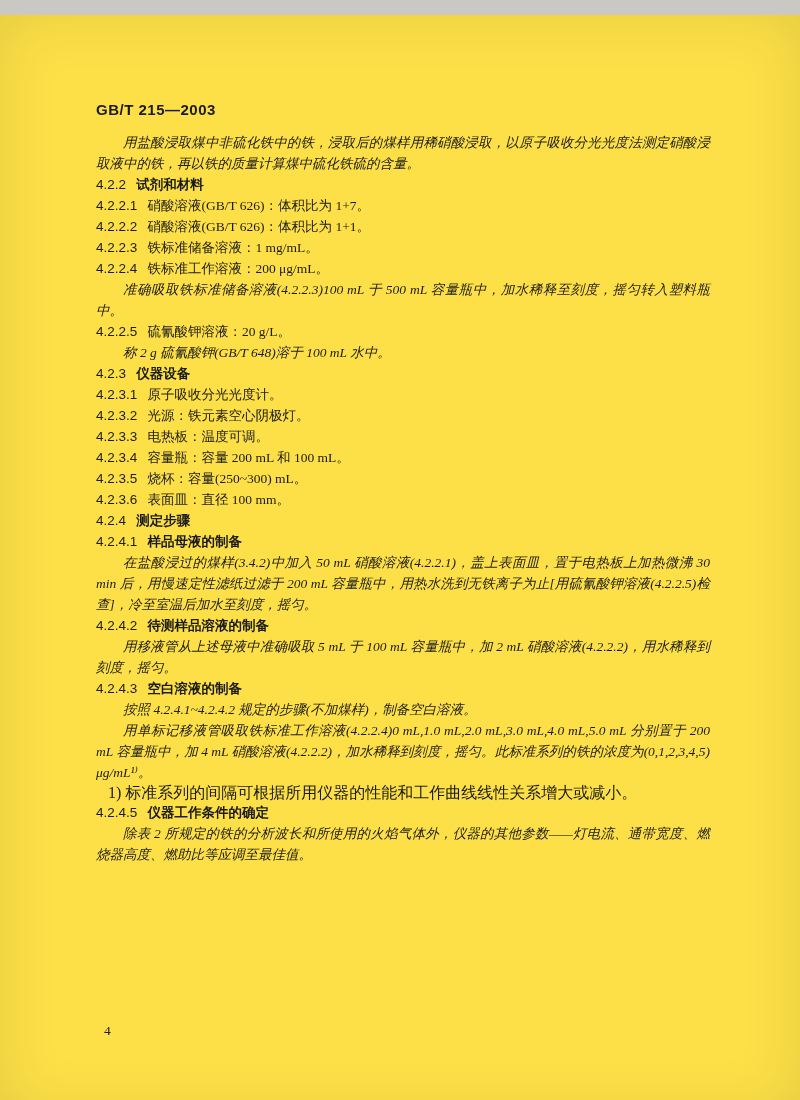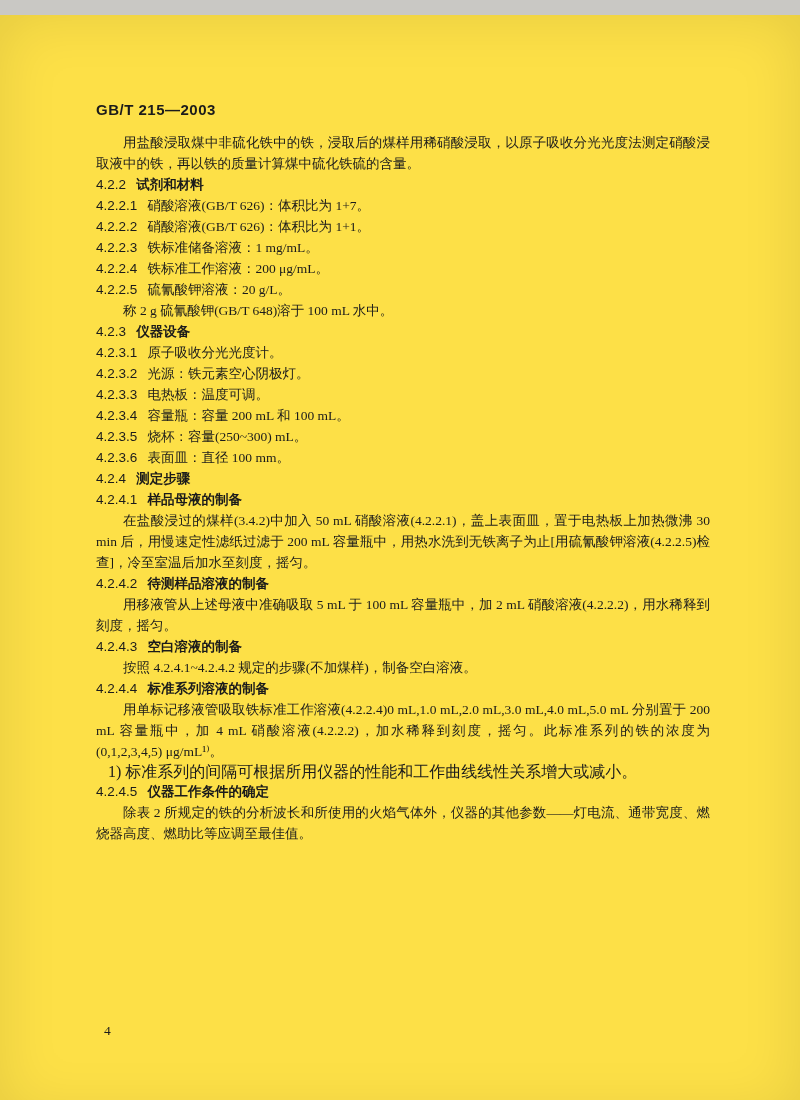--- a/index.html
+++ b/index.html
@@ -24,21 +24,21 @@
     font-size: 15px;
     letter-spacing: 0.5px;
     margin-bottom: 14px;
   }
   .content {
     font-size: 13.5px;
     line-height: 21px;
     text-align: justify;
   }
   .content p { margin: 0; }
-  .para { text-indent: 2em; }
+  .para { text-indent: 2em; font-style: italic; }
   .clause .num,
   .heading .num {
     font-family: "Liberation Sans", "DejaVu Sans", sans-serif;
     font-weight: normal;
     margin-right: 0.75em;
     white-space: nowrap;
   }
   .heading { font-weight: bold; }
   .note {
     font-size: 16px;
@@ -67,20 +67,21 @@
 
     <p class="clause"><span class="num">4.2.2.1</span><span>硝酸溶液(GB/T 626)：体积比为 1+7。</span></p>
 
     <p class="clause"><span class="num">4.2.2.2</span><span>硝酸溶液(GB/T 626)：体积比为 1+1。</span></p>
 
     <p class="clause"><span class="num">4.2.2.3</span><span>铁标准储备溶液：1 mg/mL。</span></p>
 
 
     <p class="clause"><span class="num">4.2.2.4</span><span>铁标准工作溶液：200 μg/mL。</span></p>
 
+    <p class="para">准确吸取铁标准储备溶液(4.2.2.3)100 mL 于 500 mL 容量瓶中，加水稀释至刻度，摇匀转入塑料瓶中。</p>
 
     <p class="clause"><span class="num">4.2.2.5</span><span>硫氰酸钾溶液：20 g/L。</span></p>
 
     <p class="para">称 2 g 硫氰酸钾(GB/T 648)溶于 100 mL 水中。</p>
 
 
     <p class="heading"><span class="num">4.2.3</span><span>仪器设备</span></p>
 
     <p class="clause"><span class="num">4.2.3.1</span><span>原子吸收分光光度计。</span></p>
 
@@ -101,21 +102,20 @@
     <p class="para">在盐酸浸过的煤样(3.4.2)中加入 50 mL 硝酸溶液(4.2.2.1)，盖上表面皿，置于电热板上加热微沸 30 min 后，用慢速定性滤纸过滤于 200 mL 容量瓶中，用热水洗到无铁离子为止[用硫氰酸钾溶液(4.2.2.5)检查]，冷至室温后加水至刻度，摇匀。</p>
 
     <p class="heading"><span class="num">4.2.4.2</span><span>待测样品溶液的制备</span></p>
 
     <p class="para">用移液管从上述母液中准确吸取 5 mL 于 100 mL 容量瓶中，加 2 mL 硝酸溶液(4.2.2.2)，用水稀释到刻度，摇匀。</p>
 
     <p class="heading"><span class="num">4.2.4.3</span><span>空白溶液的制备</span></p>
 
     <p class="para">按照 4.2.4.1~4.2.4.2 规定的步骤(不加煤样)，制备空白溶液。</p>
 
-    <p class="heading"><span class="num">4.2.4.4</span><span>标准系列溶液的制备</span></p>
 
     <p class="para">用单标记移液管吸取铁标准工作溶液(4.2.2.4)0 mL,1.0 mL,2.0 mL,3.0 mL,4.0 mL,5.0 mL 分别置于 200 mL 容量瓶中，加 4 mL 硝酸溶液(4.2.2.2)，加水稀释到刻度，摇匀。此标准系列的铁的浓度为(0,1,2,3,4,5) μg/mL¹⁾。</p>
 
     <p class="note">1) 标准系列的间隔可根据所用仪器的性能和工作曲线线性关系增大或减小。</p>
 
     <p class="heading"><span class="num">4.2.4.5</span><span>仪器工作条件的确定</span></p>
 
     <p class="para">除表 2 所规定的铁的分析波长和所使用的火焰气体外，仪器的其他参数——灯电流、通带宽度、燃烧器高度、燃助比等应调至最佳值。</p>
 
   </div>

